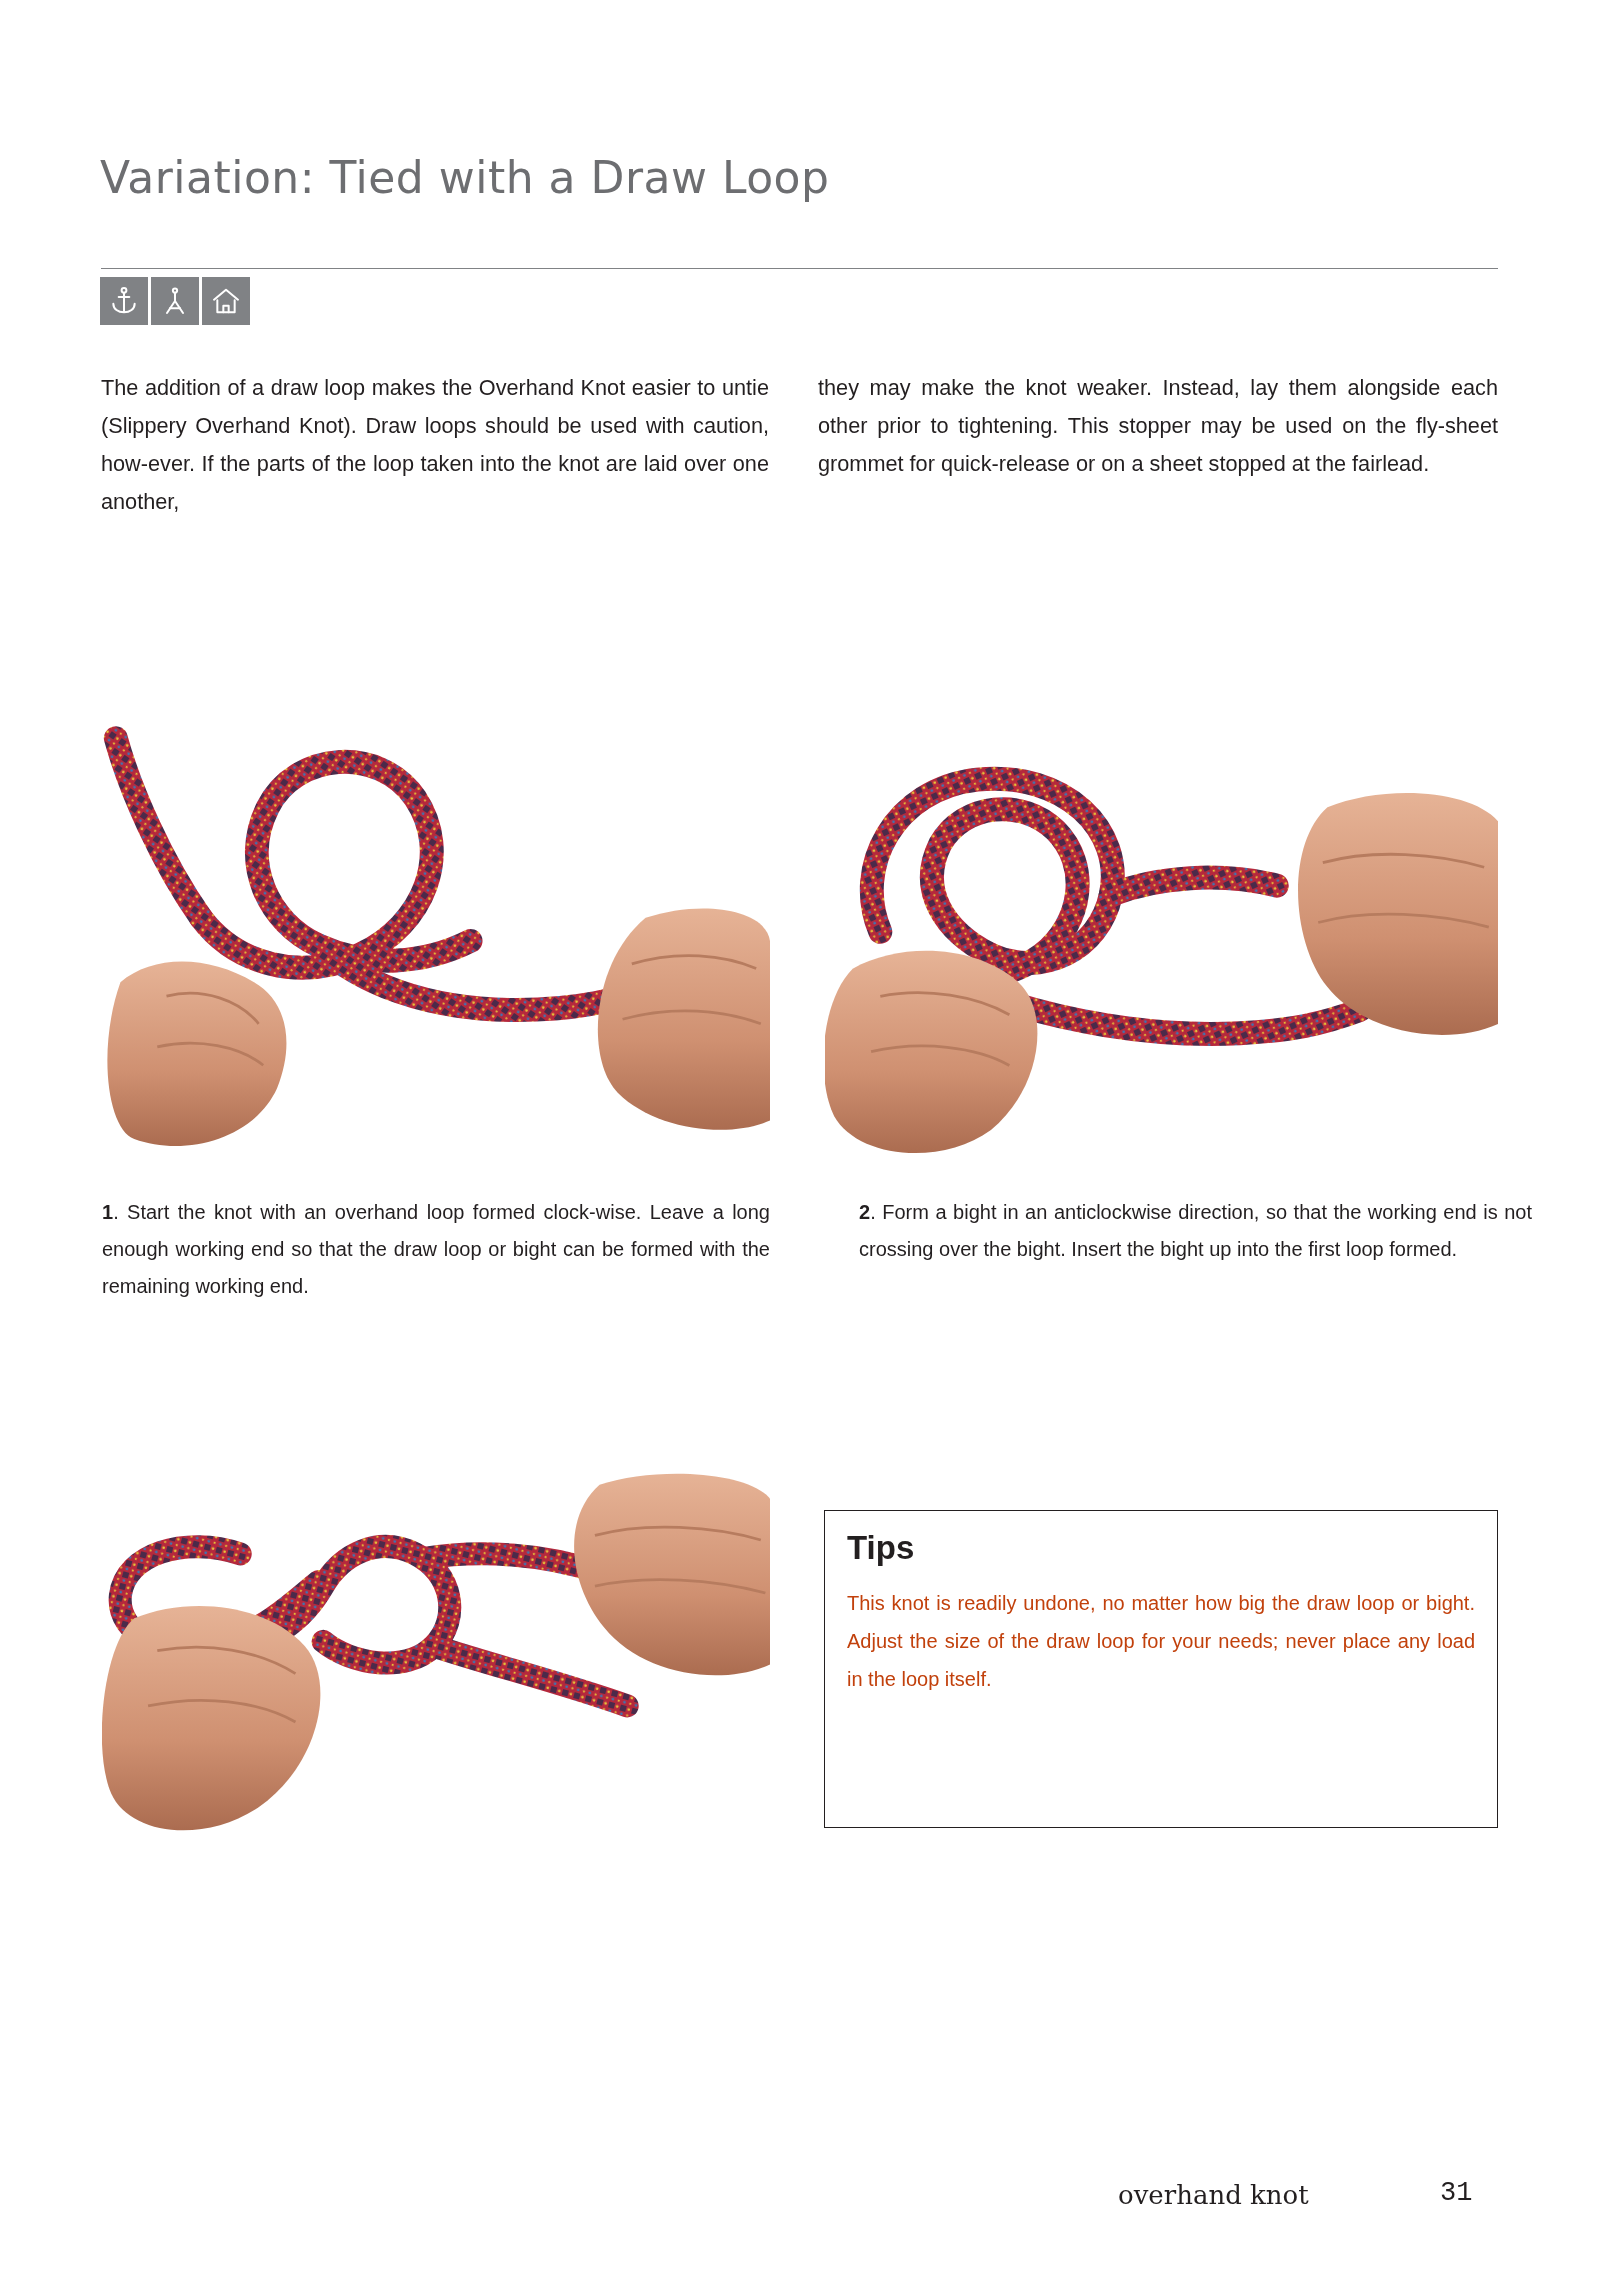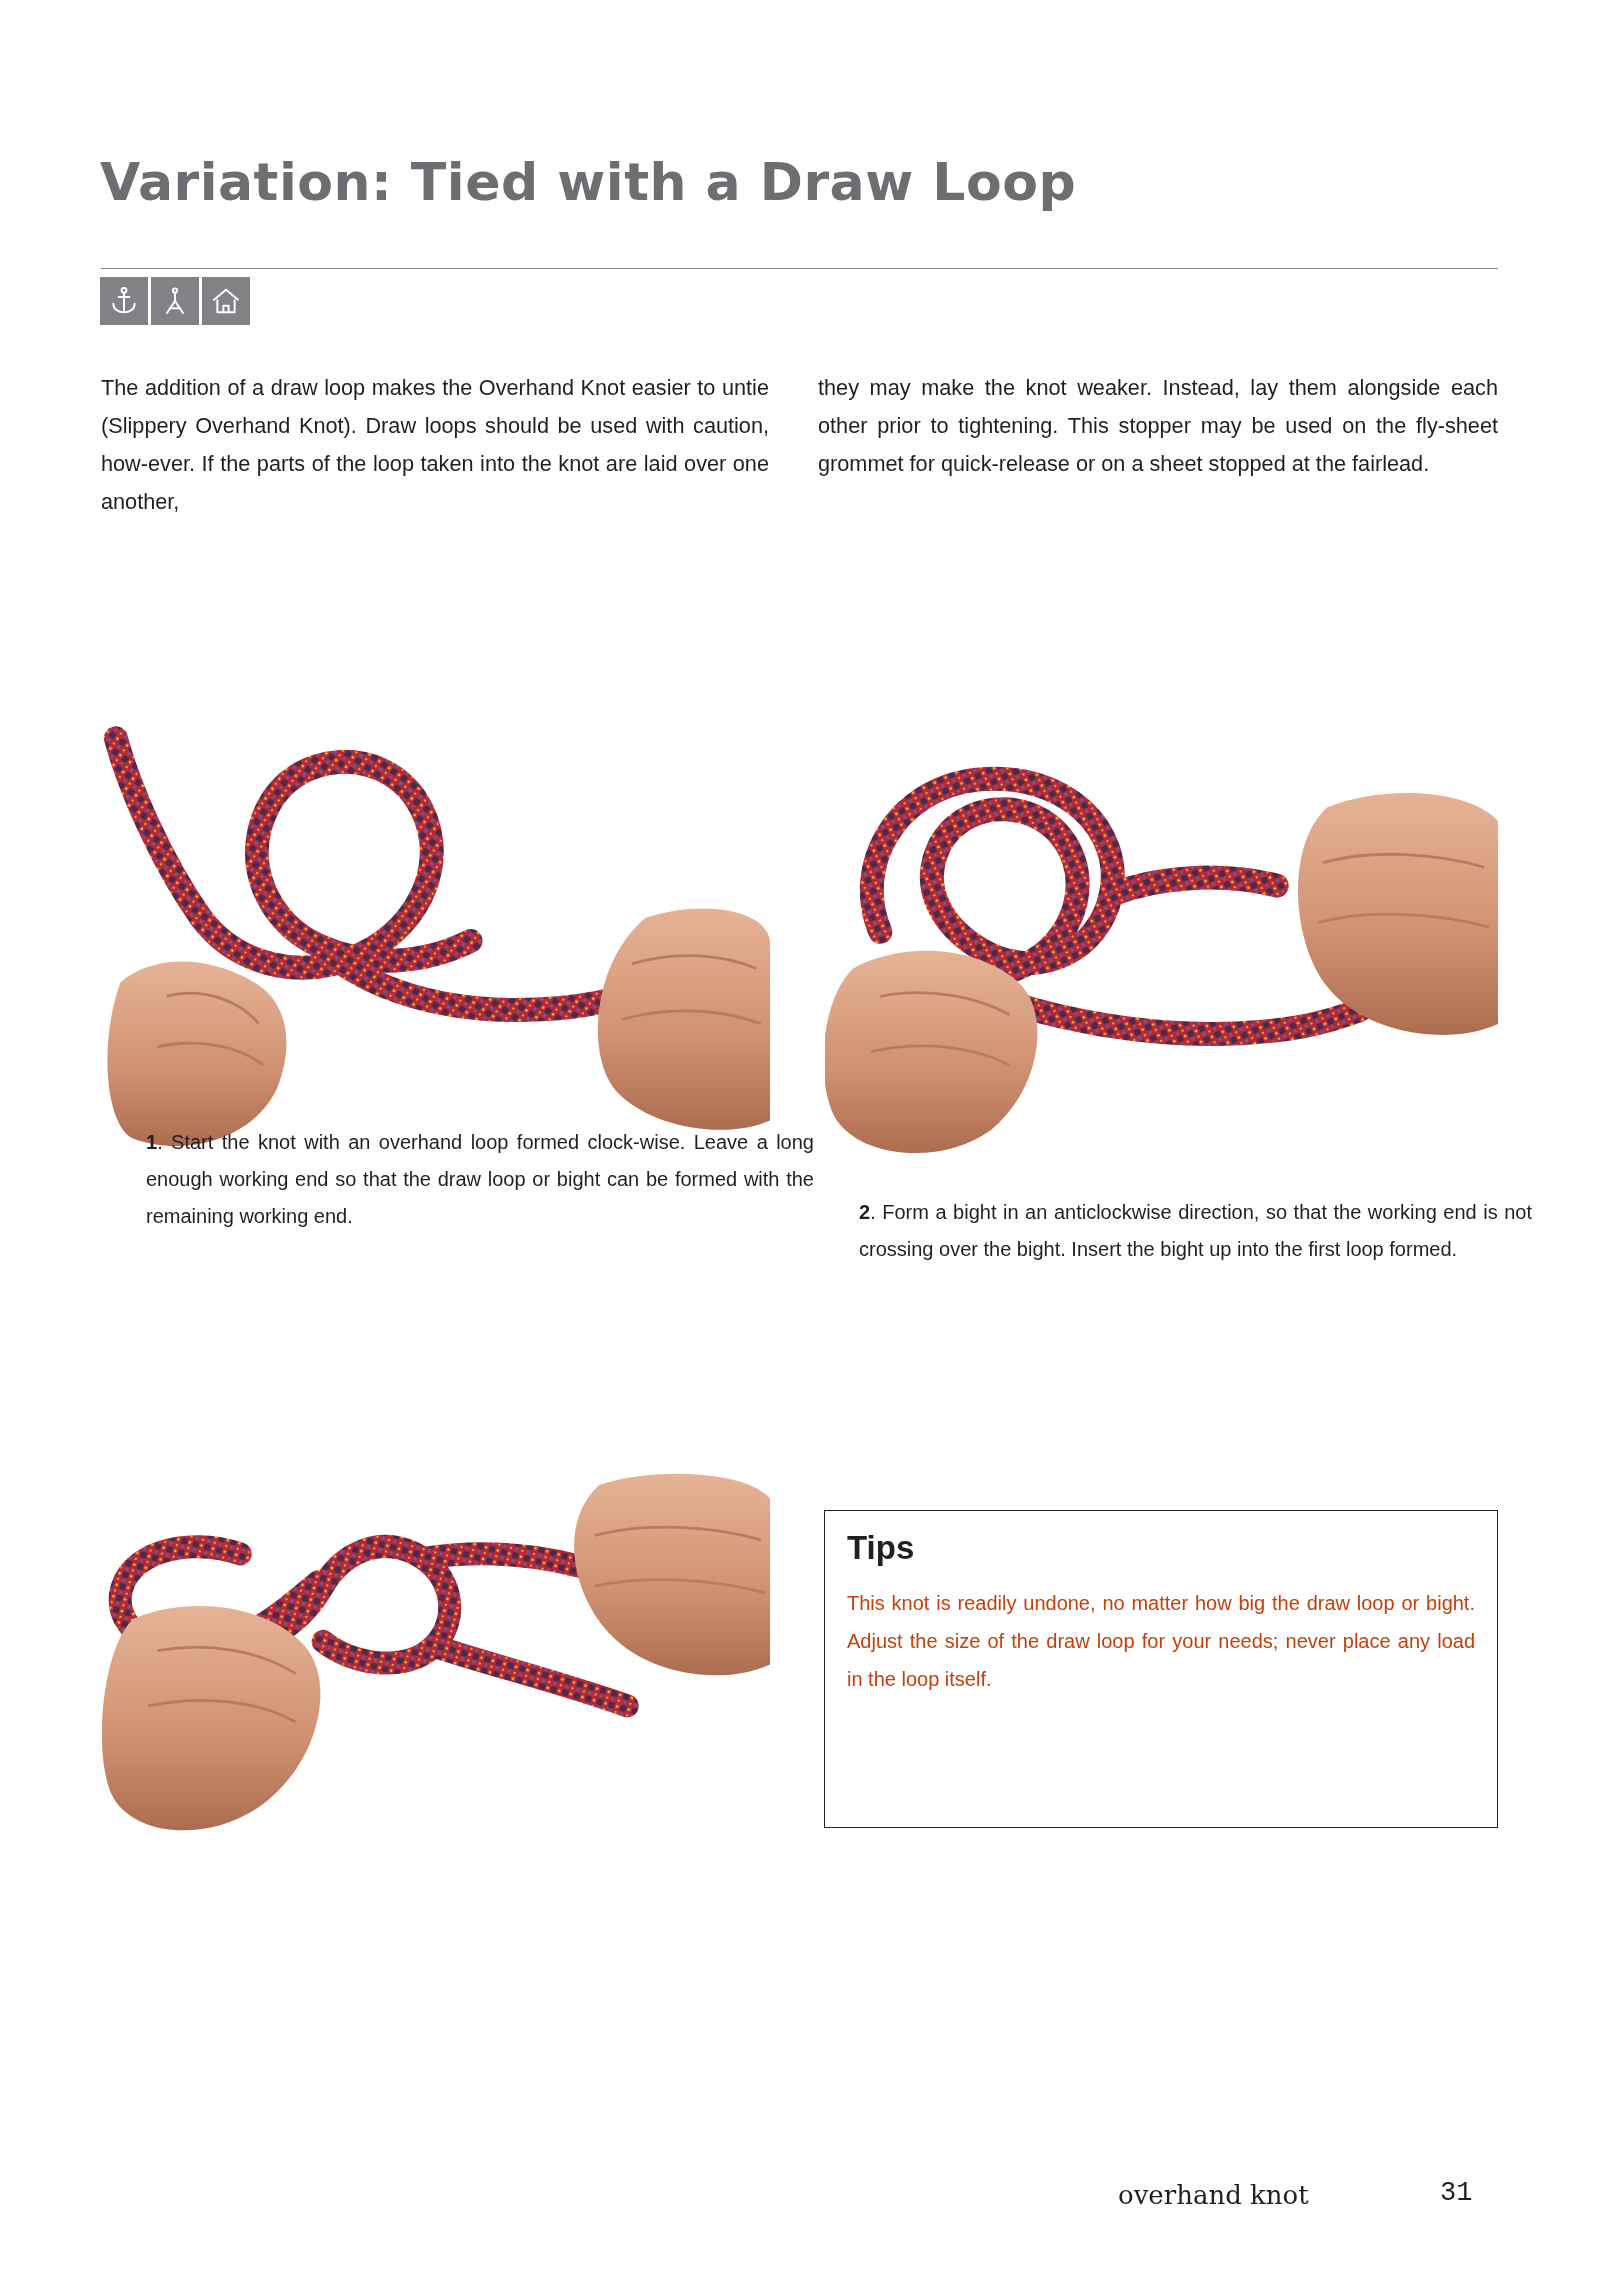--- a/index.html
+++ b/index.html
@@ -22,22 +22,22 @@
     height: 2295px;
     box-sizing: border-box;
     padding: 0;
   }
 
   
   .title {
     position: absolute;
     left: 100px;
     top: 152px;
-    font-size: 52px;
-    font-weight: 700;
+    font-size: 44px;
+    font-weight: 400;
     color: #6d6e71;
     letter-spacing: 0.5px;
     white-space: nowrap;
     font-family: "DejaVu Sans", sans-serif;
   }
   .title-rule {
     position: absolute;
     left: 101px;
     top: 268px;
     width: 1397px;
@@ -97,21 +97,21 @@
 
   
   .caption {
     position: absolute;
     font-size: 20px;
     line-height: 37px;
     text-align: justify;
     color: #231f20;
   }
   .caption b { font-weight: bold; }
-  #cap1 { left: 102px; top: 1124px; width: 668px; margin-left: 44px; }
+  #cap1 { left: 102px; top: 1194px; width: 668px; }
   #cap2 { left: 847px; top: 1194px; width: 673px; margin-left: 12px; }
   #cap3 { left: 102px; top: 1890px; width: 668px; }
 
   
   .tips-box {
     position: absolute;
     left: 824px;
     top: 1510px;
     width: 674px;
     height: 318px;

